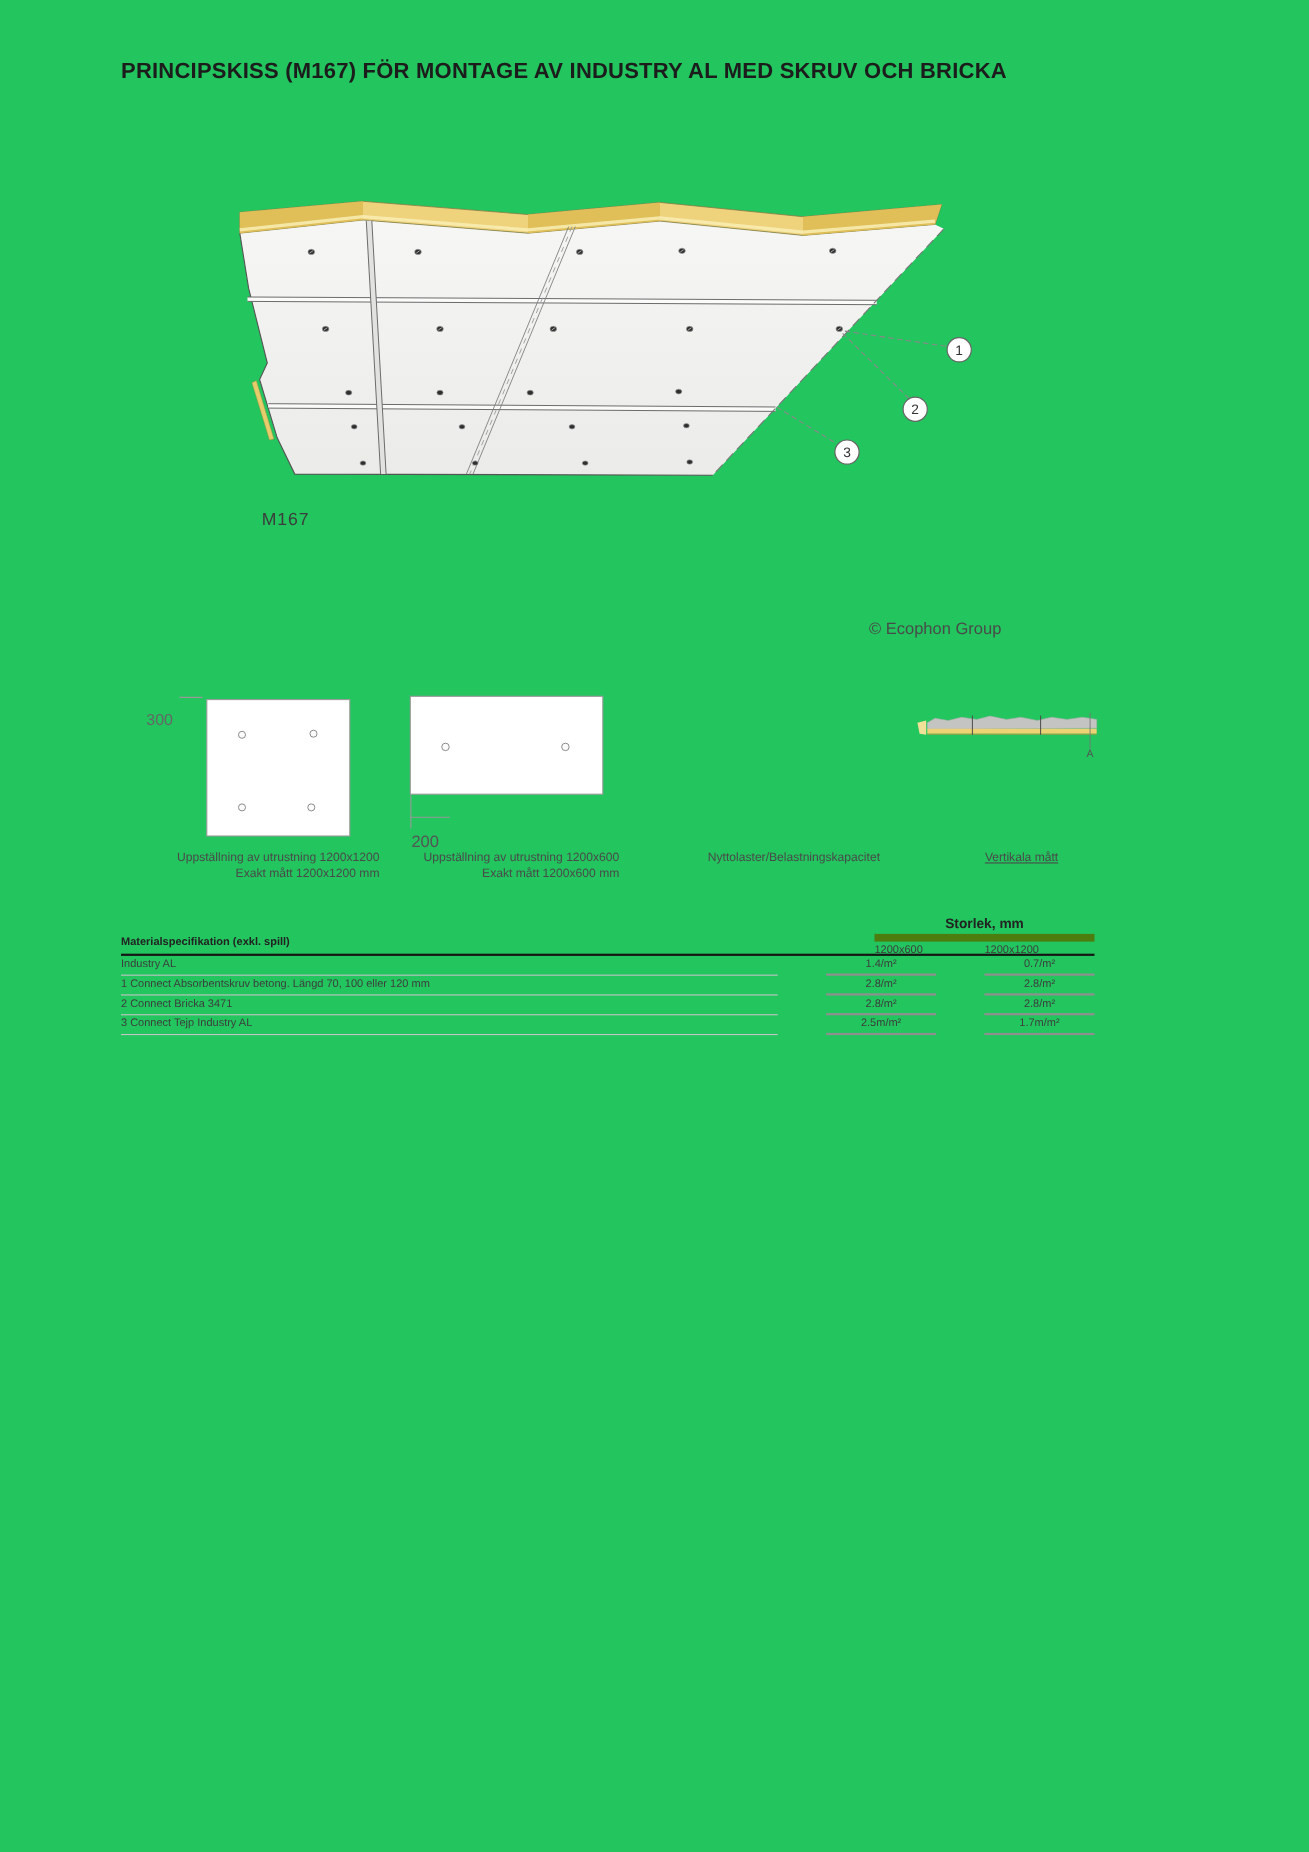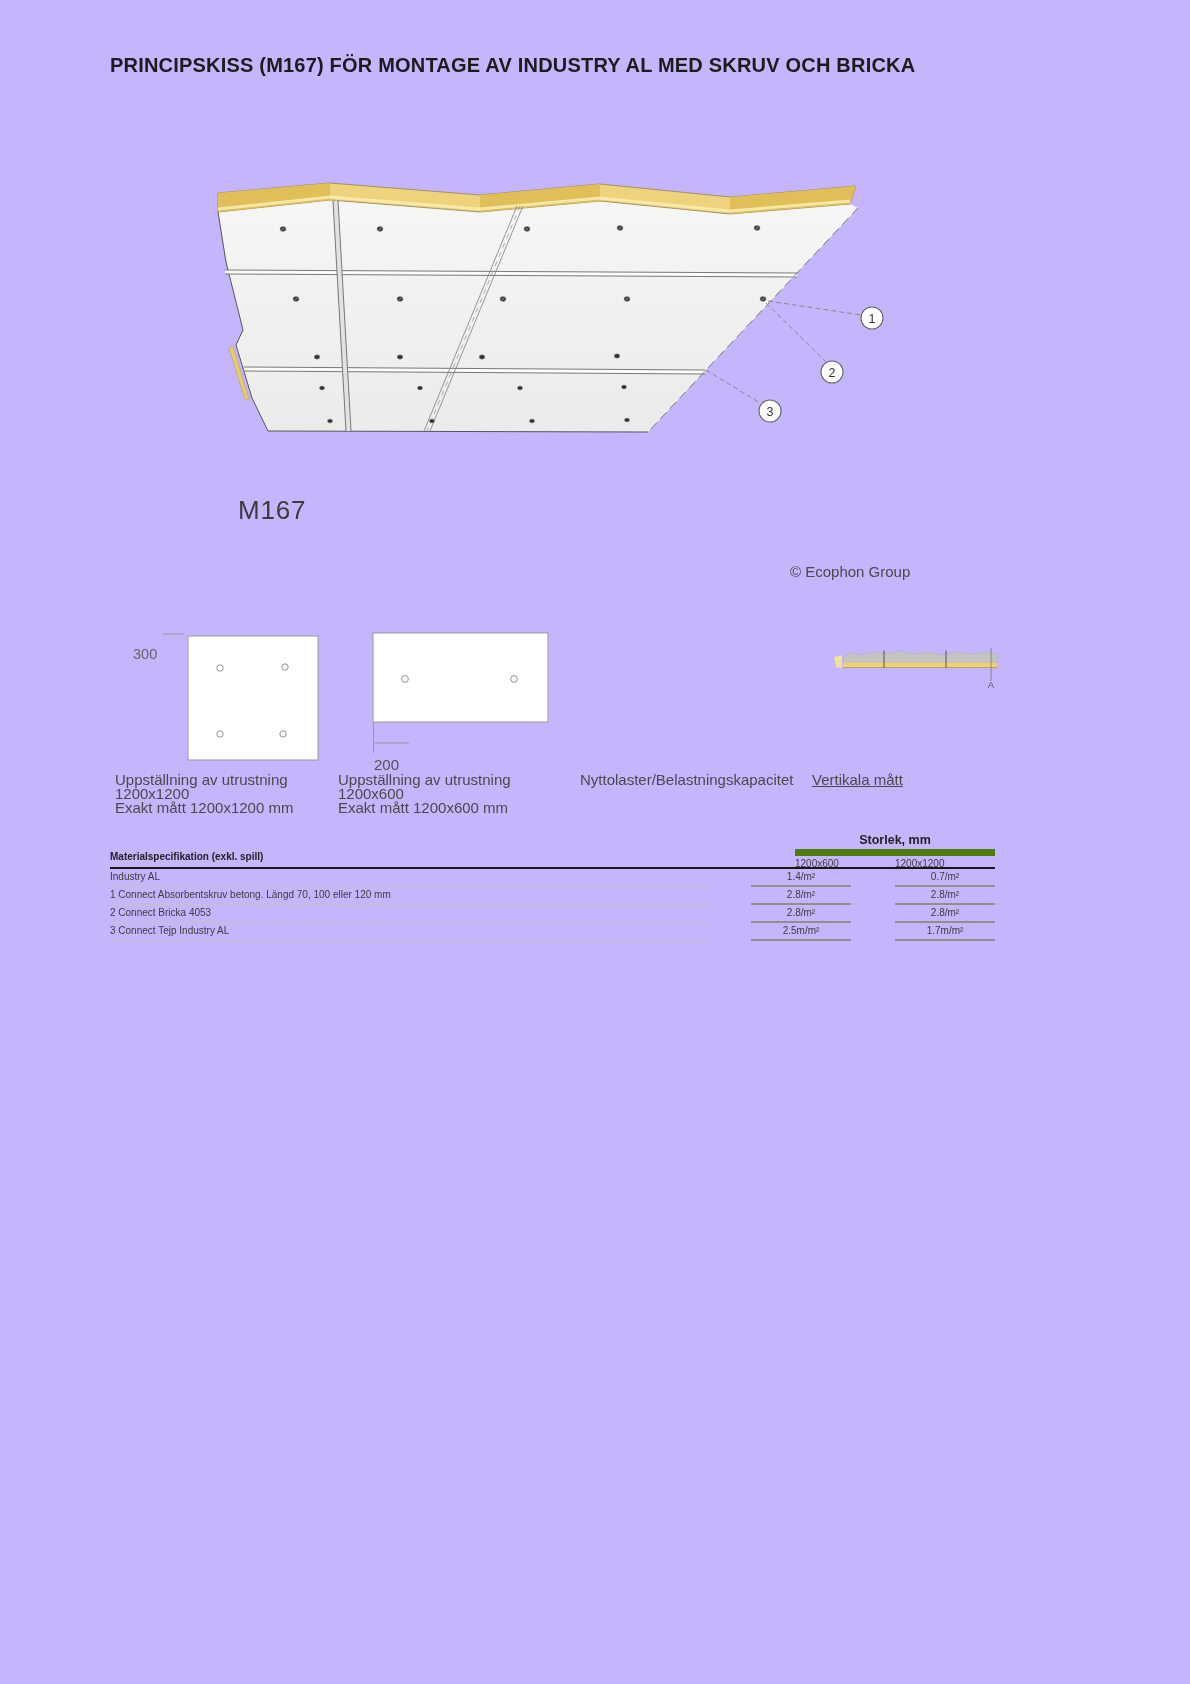--- a/index.html
+++ b/index.html
@@ -1,22 +1,22 @@
 <!DOCTYPE html>
 <html><head>
 <meta charset="utf-8">
 <style>
   html,body{margin:0;padding:0;background:#fff;}
-  .page{position:relative;width:1190px;height:1684px;background:#c4b5fd;overflow:hidden;
+  .page{position:relative;width:1190px;height:1684px;background:#22c55e;overflow:hidden;
         font-family:"Liberation Sans",sans-serif;color:#333;}
   .abs{position:absolute;}
   .page-title{left:110px;top:54px;font-size:20px;font-weight:bold;color:#1c1c1c;letter-spacing:.2px;white-space:nowrap;}
-  .drawing-code{left:238px;top:495px;font-size:26px;color:#3c3c3c;letter-spacing:.8px;}
+  .drawing-code{left:238px;top:464px;font-size:16px;color:#3c3c3c;letter-spacing:.8px;}
   .copyright{left:790px;top:563px;font-size:15px;color:#4a4a4a;}
-  .caption{font-size:15px;line-height:14px;color:#4a4a4a;text-align:left;}
+  .caption{font-size:11px;line-height:14px;color:#4a4a4a;text-align:right;}
   .cap1{left:115px;top:773px;width:230px;}
   .cap2{left:338px;top:773px;width:225px;}
   .cap3{left:580px;top:773px;width:220px;}
   .cap4{left:812px;top:773px;width:150px;text-decoration:underline;}
   
   .spec{left:110px;top:831px;width:885px;}
   .spec-toprow{position:relative;height:36px;border-bottom:2.5px solid #161616;}
   .spec-title{position:absolute;left:0;bottom:5px;font-size:10px;font-weight:bold;color:#222;}
   .size-block{position:absolute;right:0;top:2px;width:200px;}
   .size-header{text-align:center;font-size:12.5px;font-weight:bold;color:#222;border-bottom:7px solid #4d7c0f;padding-bottom:2px;}
@@ -202,21 +202,21 @@
       <div class="spec-label">Industry AL</div>
       <div class="spec-val">1.4/m²</div>
       <div class="spec-val">0.7/m²</div>
     </div>
     <div class="spec-row">
       <div class="spec-label">1 Connect Absorbentskruv betong. Längd 70, 100 eller 120 mm</div>
       <div class="spec-val">2.8/m²</div>
       <div class="spec-val">2.8/m²</div>
     </div>
     <div class="spec-row">
-      <div class="spec-label">2 Connect Bricka 4053</div>
+      <div class="spec-label">2 Connect Bricka 3471</div>
       <div class="spec-val">2.8/m²</div>
       <div class="spec-val">2.8/m²</div>
     </div>
     <div class="spec-row">
       <div class="spec-label">3 Connect Tejp Industry AL</div>
       <div class="spec-val">2.5m/m²</div>
       <div class="spec-val">1.7m/m²</div>
     </div>
   </div>
 

